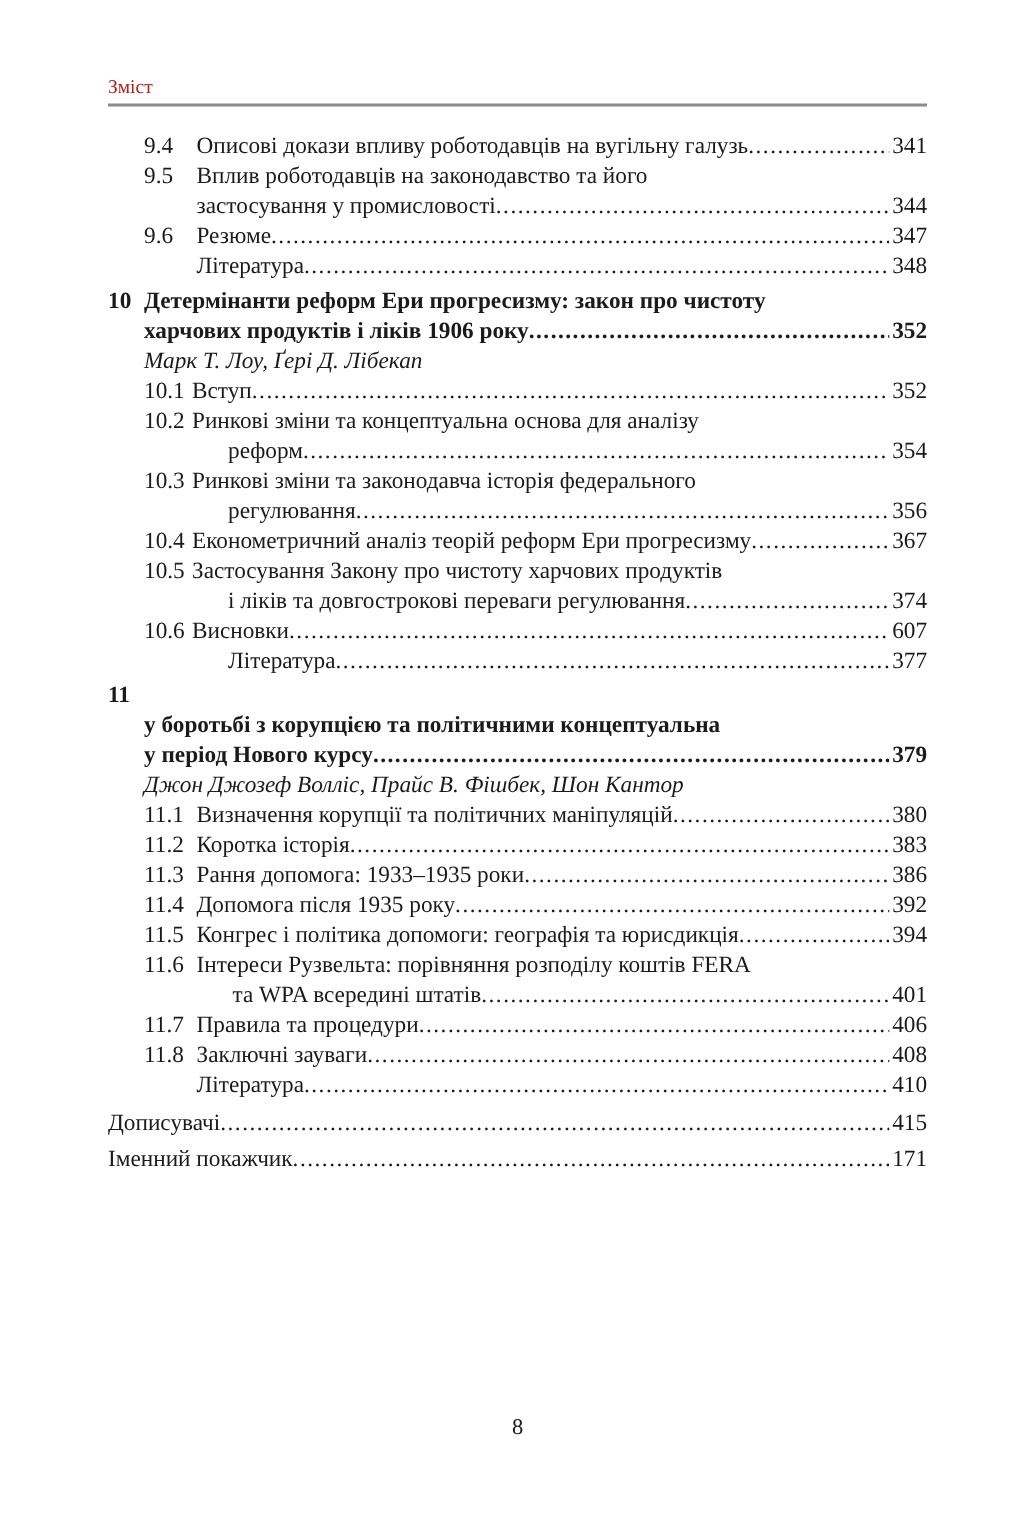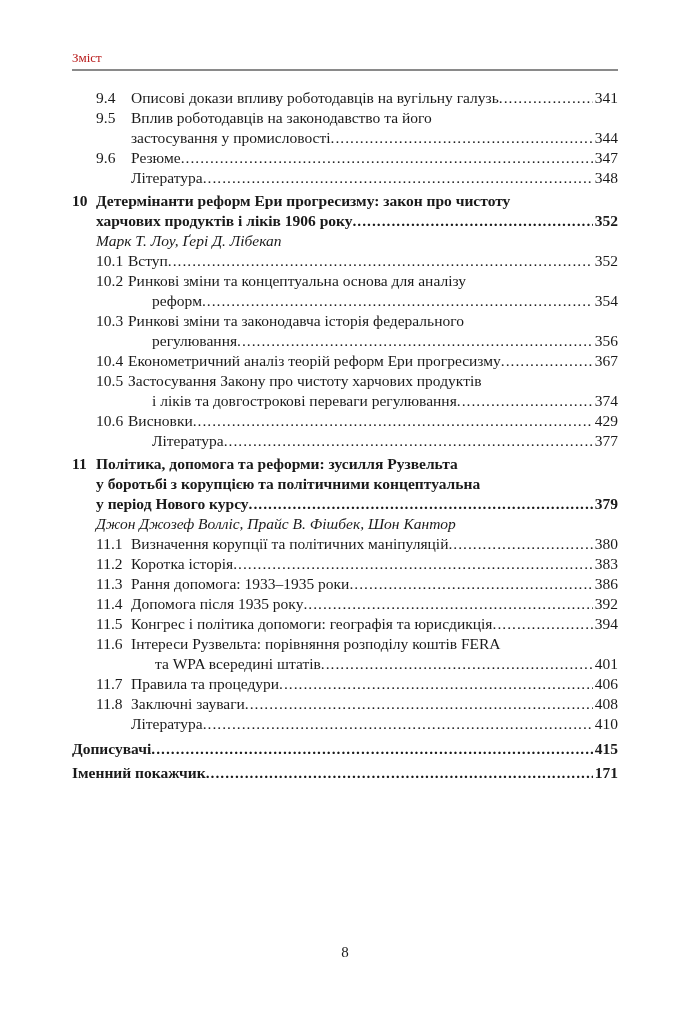--- a/index.html
+++ b/index.html
@@ -25,21 +25,21 @@
   .authors { font-style: italic; padding-left: 24px; display: block; height: 20px; line-height: 20px; }
 
   .sec { padding-left: 24px; }
   .sec .num { left: 24px; }
   .sec9 .txt, .sec9 .cont { padding-left: 35px; }
   .sec10 .txt, .sec10 .cont { padding-left: 32px; }
   .sec11 .txt, .sec11 .cont { padding-left: 35px; }
   .cont { display: block; }
 
   .gap { height: 3px; }
-  .bigline { font-weight: bold; height: 24px; line-height: 24px; }
+  .bigline { font-weight: normal; height: 24px; line-height: 24px; }
   .page-num { position: absolute; left: 0; width: 690px; top: 944px; text-align: center; font-size: 15px; }
 </style>
 </head>
 <body>
 
 <div class="header">
   <div class="header-title">Зміст</div>
   <div class="header-rule"></div>
 </div>
 
@@ -143,35 +143,34 @@
         <span class="dots"></span>
       </span>
     <span class="pg">374</span>
   </div>
   <div class="line sec sec10">
     <span class="num">10.6</span>
     <span class="txt">
         <span class="t">Висновки</span>
         <span class="dots"></span>
       </span>
-    <span class="pg">429</span>
+    <span class="pg">607</span>
   </div>
   <div class="line sec sec10" style="padding-left:48px">
     <span class="txt">
         <span class="t">Література</span>
         <span class="dots"></span>
       </span>
     <span class="pg">377</span>
   </div>
 
   <div class="gap"></div>
 
   <div class="line chap">
     <span class="num">11</span>
-    <span class="chap-nodots">Політика, допомога та реформи: зусилля Рузвельта</span>
   </div>
   <div class="line chap">
     <span class="chap-nodots">у боротьбі з корупцією та політичними концептуальна</span>
   </div>
   <div class="line chap">
     <span class="txt">
         <span class="t">у період Нового курсу</span>
         <span class="dots"></span>
       </span>
     <span class="pg">379</span>

